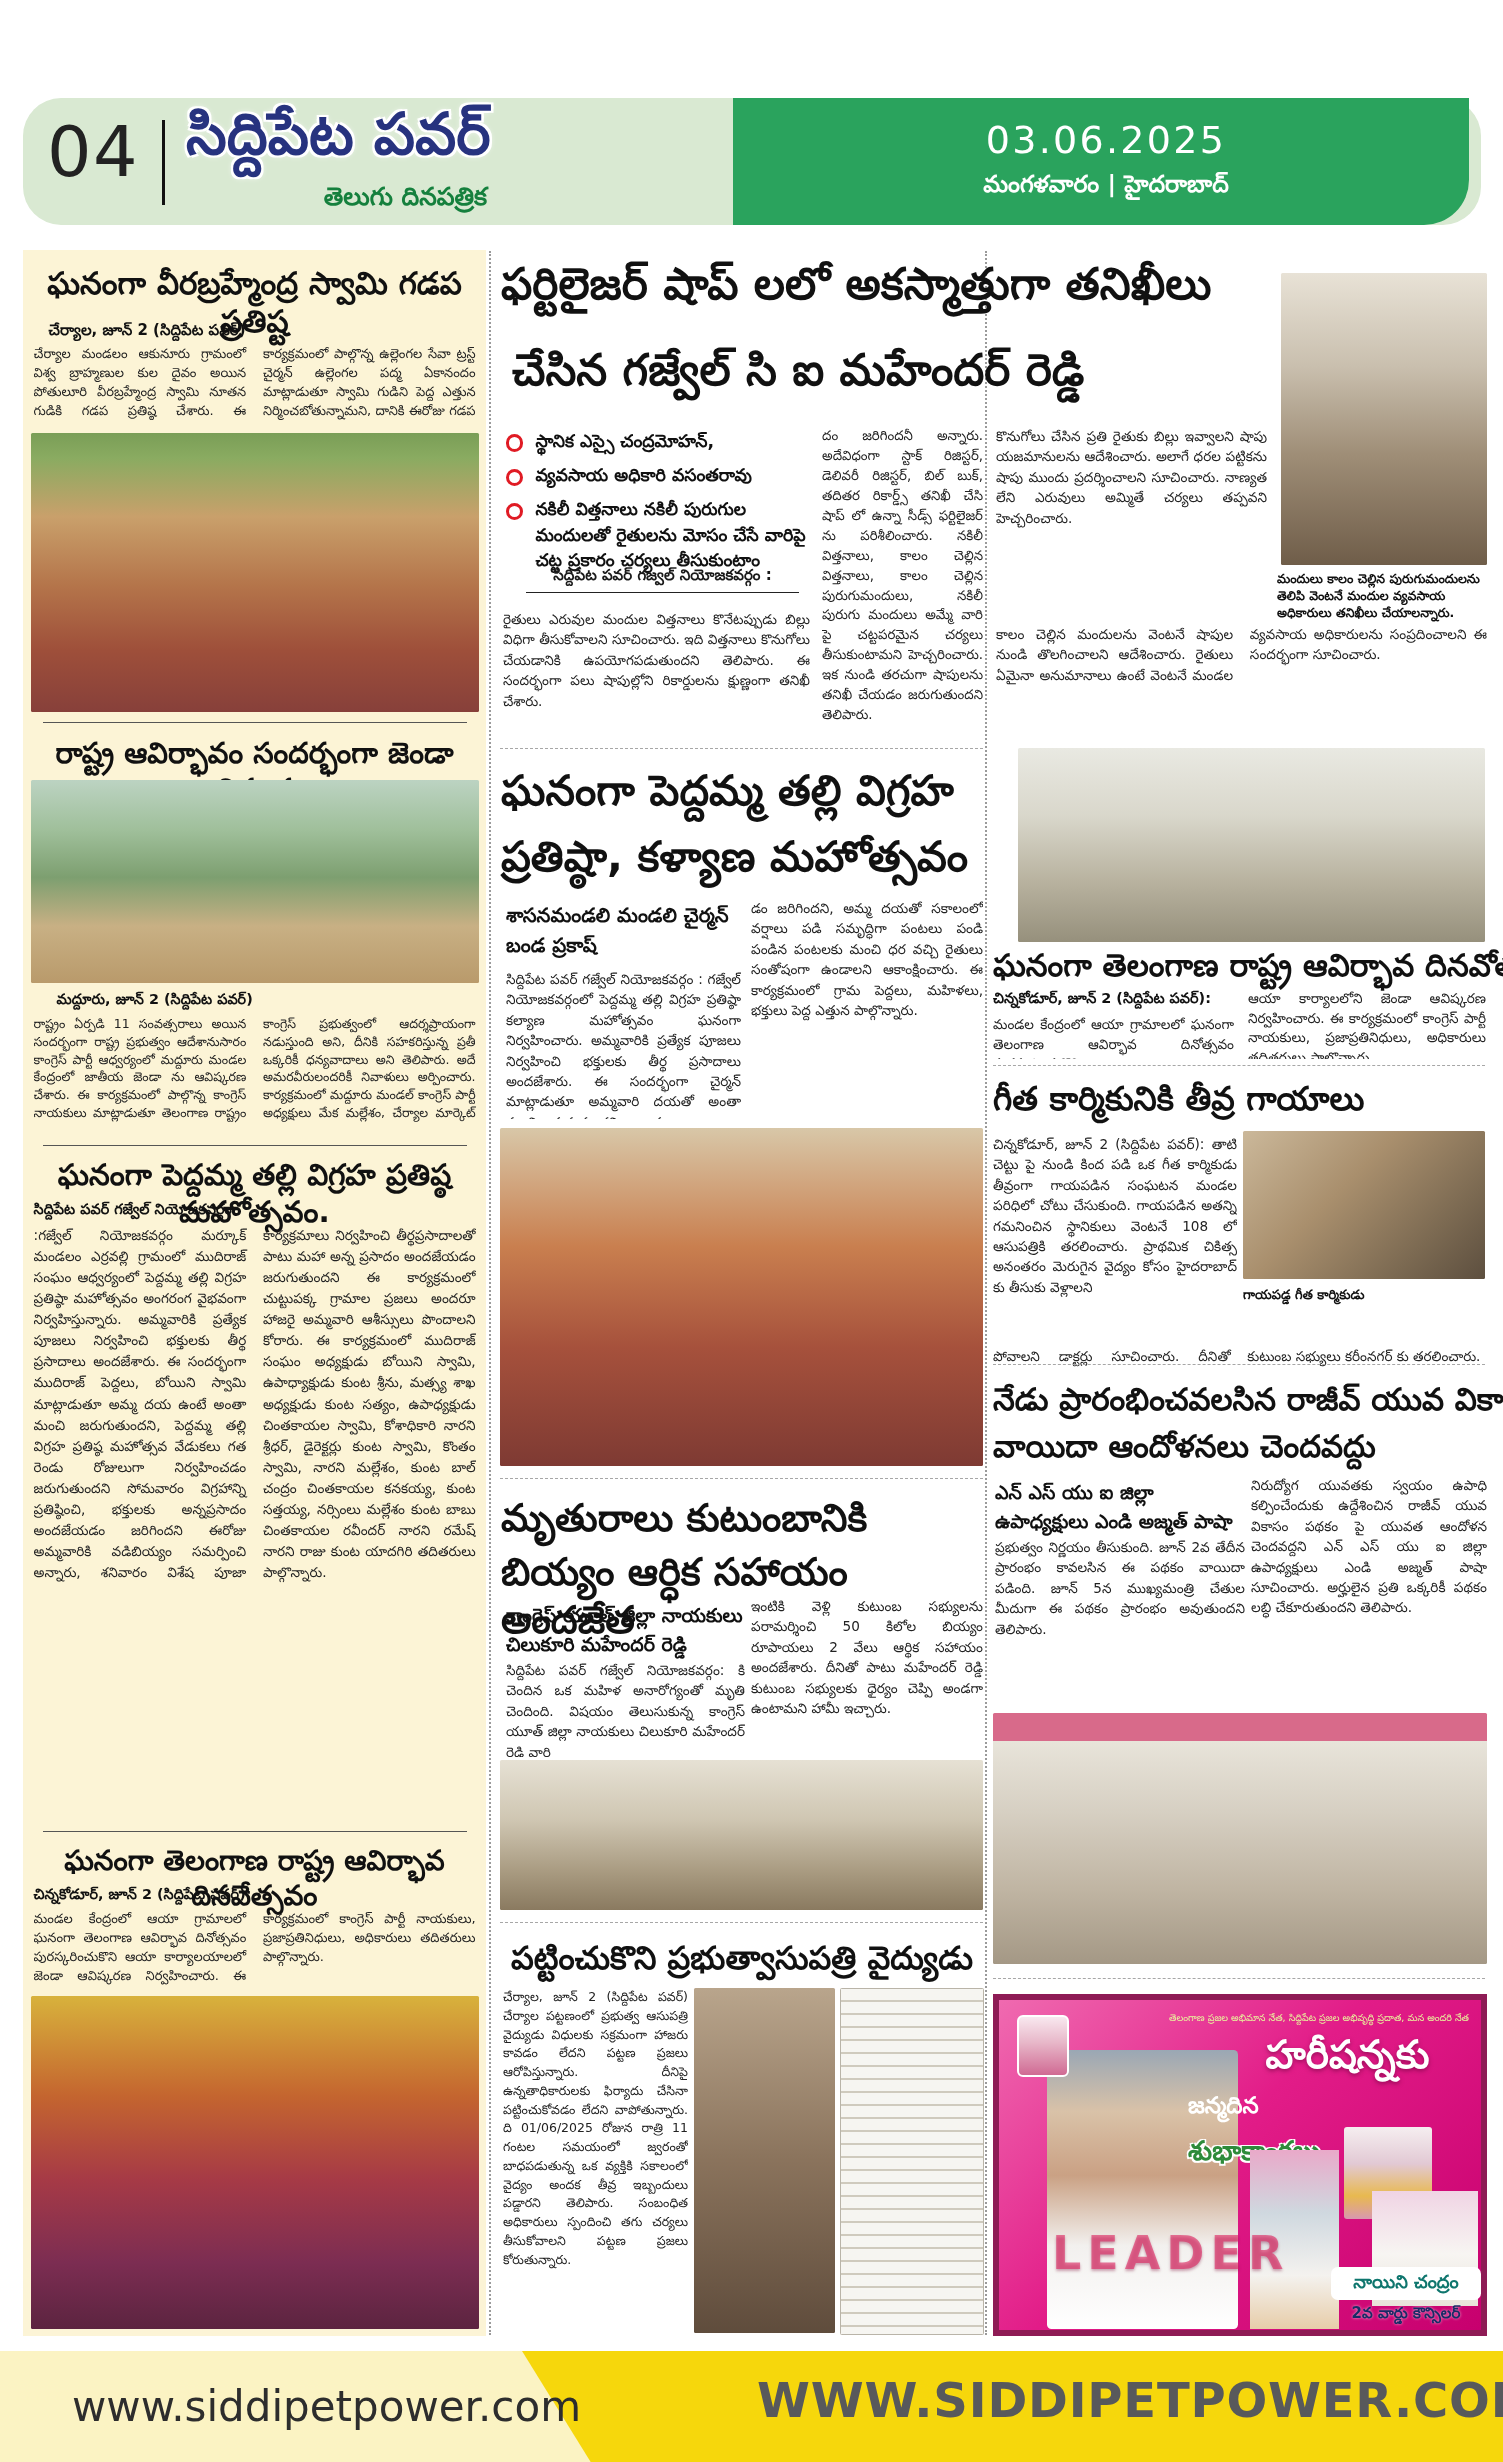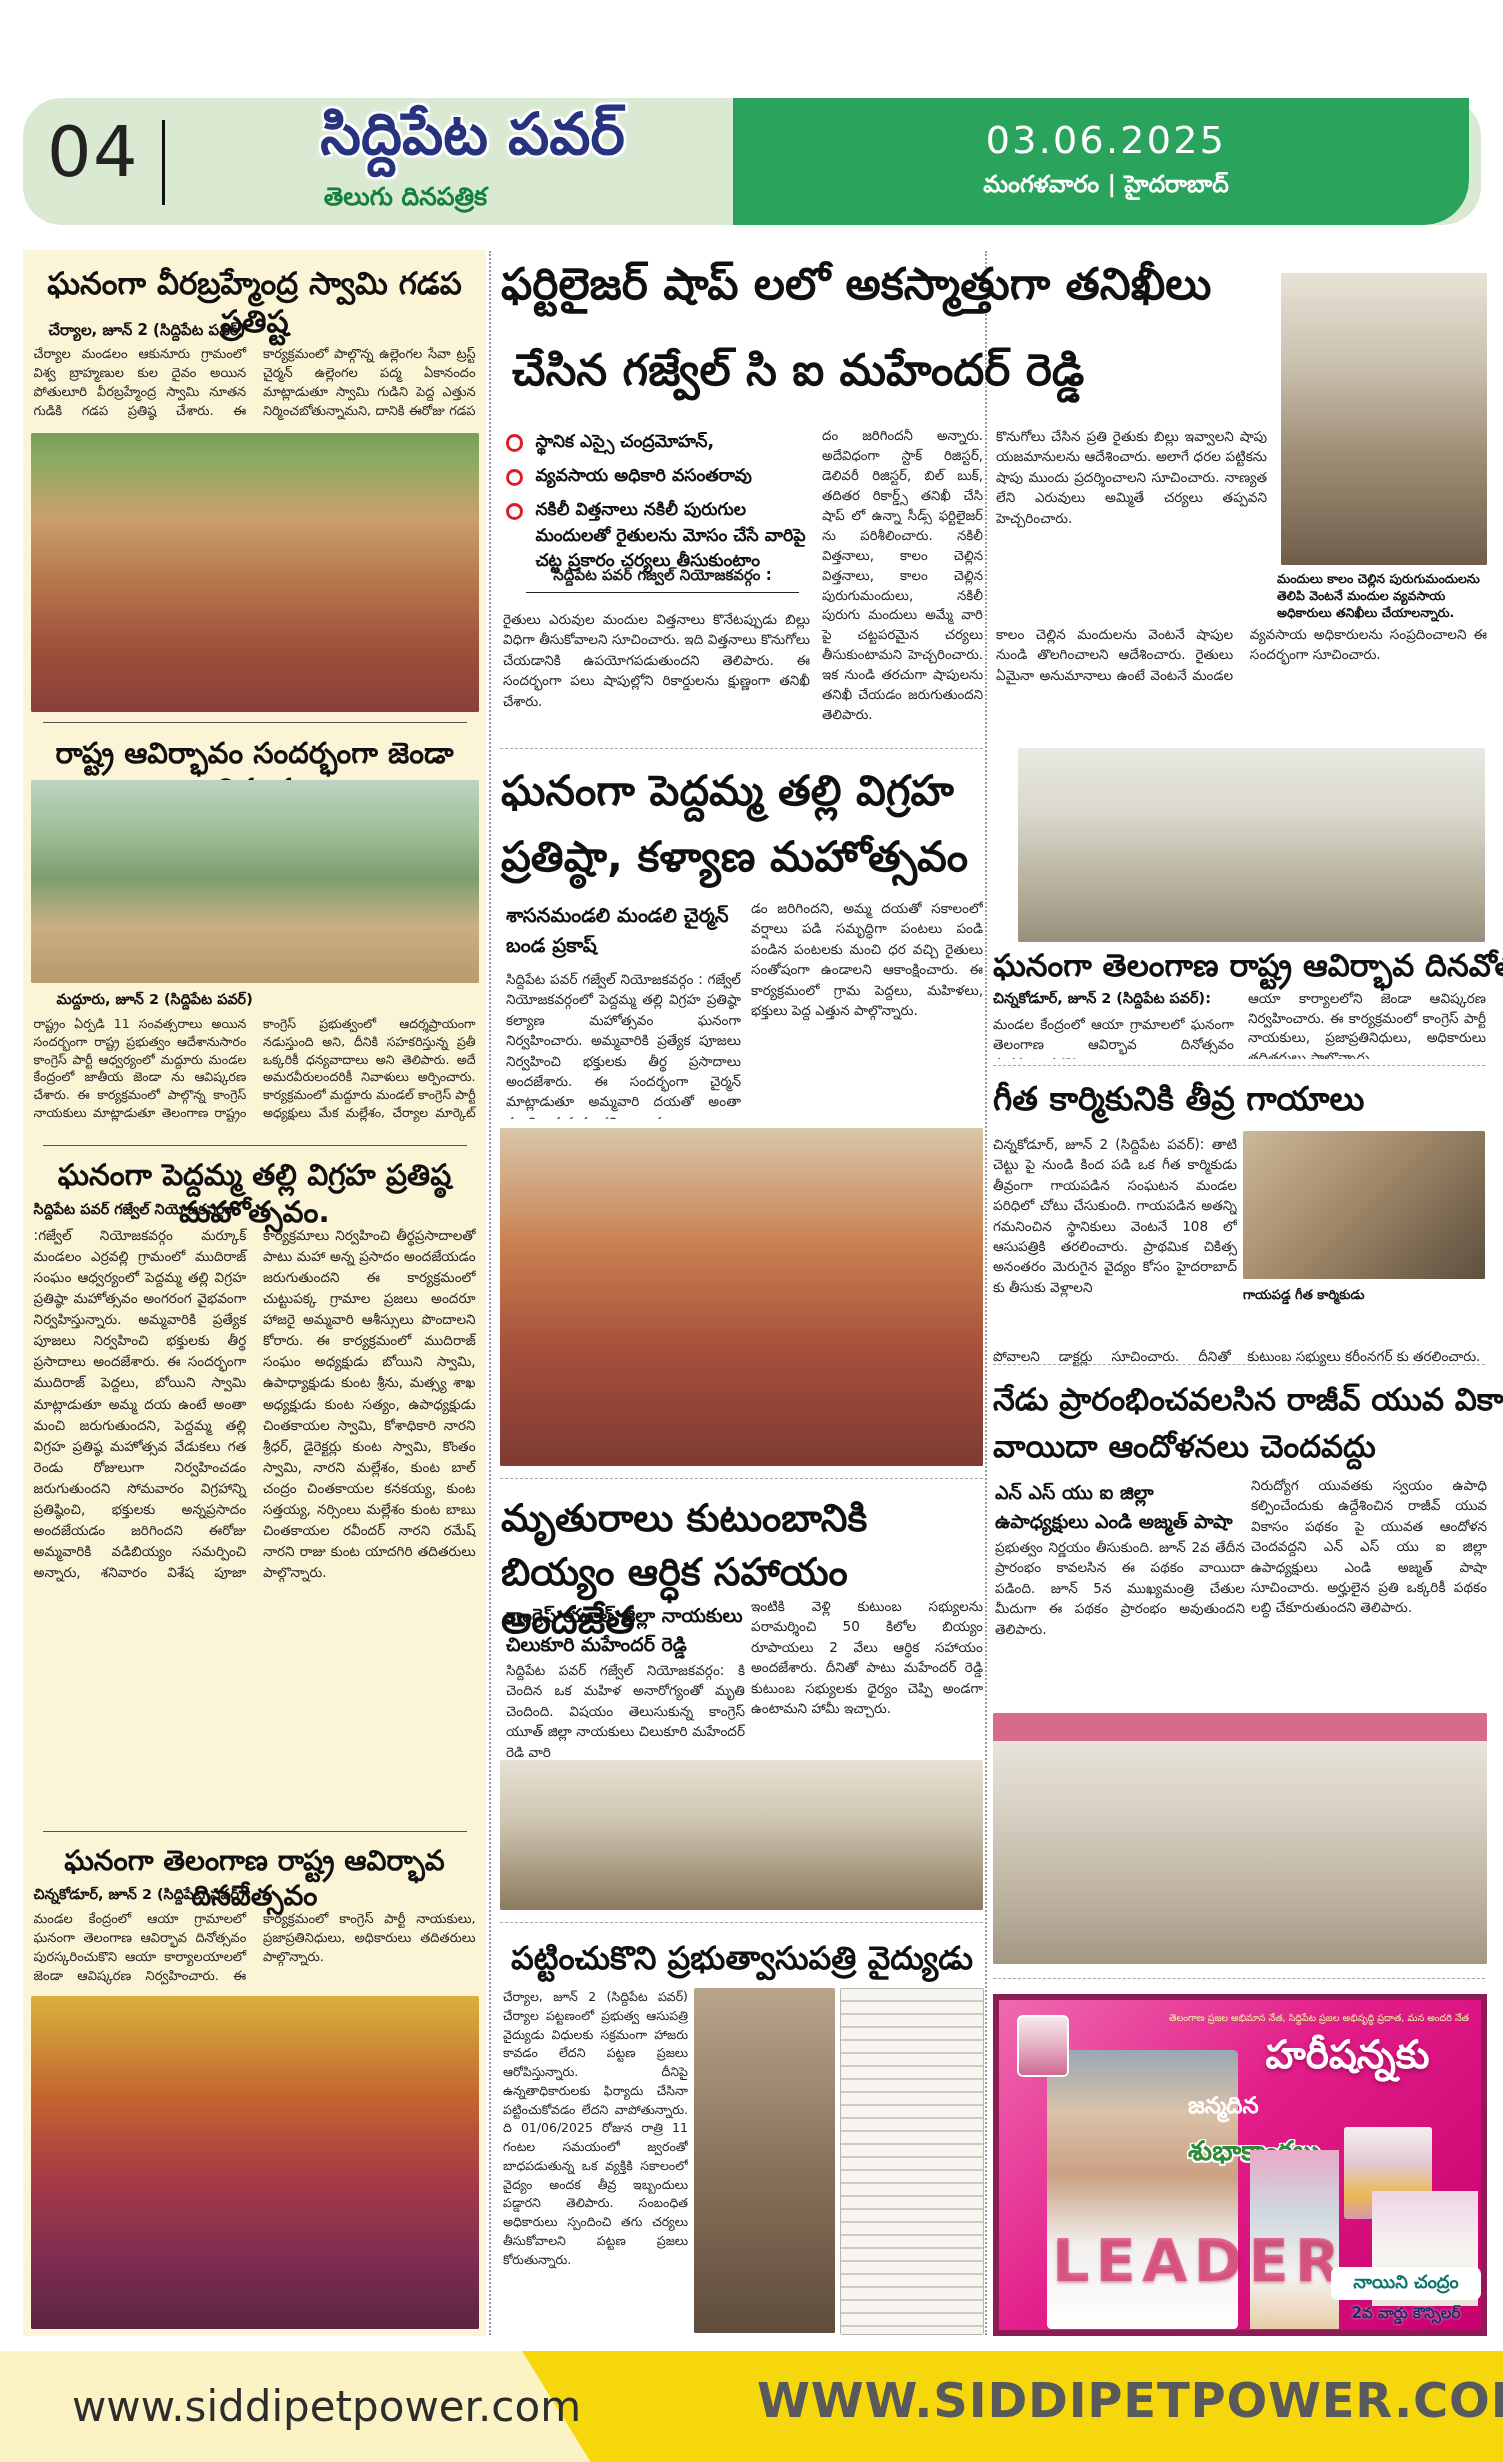--- a/index.html
+++ b/index.html
@@ -4,21 +4,21 @@
 <style>
   html,body{margin:0;padding:0;background:#ffffff;}
   .page{position:relative;width:1503px;height:2462px;background:#ffffff;overflow:hidden;
         font-family:"DejaVu Sans","Liberation Sans",sans-serif;color:#1a1a1a;}
   .abs{position:absolute;}
   
   .hdr-light{left:23px;top:98px;width:1458px;height:127px;background:#d9e9d2;border-radius:38px;}
   .hdr-green{left:733px;top:98px;width:736px;height:127px;background:#2aa35d;border-radius:0 0 45px 0;}
   .pagenum{left:47px;top:111px;font-size:70px;color:#222;letter-spacing:1.5px;}
   .vbar{left:162px;top:120px;width:3px;height:85px;background:#111;}
-  .masthead{left:186px;top:100px;width:439px;text-align:right;font-size:58px;font-weight:900;color:#27337f;
+  .masthead{left:186px;top:100px;width:439px;text-align:left;font-size:58px;font-weight:900;color:#27337f;
     text-shadow:-2.3px -2.3px 0 #fff,2.3px -2.3px 0 #fff,-2.3px 2.3px 0 #fff,2.3px 2.3px 0 #fff,0 0 7.6px #fff;}
   .tagline{left:186px;top:182px;width:439px;text-align:center;font-size:25px;font-weight:700;color:#15803d;}
   .hdate{left:803px;top:118px;width:606px;text-align:center;font-size:38px;color:#fff;letter-spacing:2.3px;}
   .hday{left:803px;top:170px;width:606px;text-align:center;font-size:23.5px;color:#fff;font-weight:700;}
   
   .vline{top:251px;height:2084px;border-left:2.3px dotted #9a9a9a;width:0;}
   .hr-dash{border-top:1.5px dashed #a7a7a7;height:0;}
   .hr-solid{border-top:1.5px solid #555;height:0;}
   
   .leftcol{left:23px;top:250px;width:463px;height:2086px;background:#fcf4d6;}
@@ -61,21 +61,21 @@
   .ad-sub2{font-size:27px;color:#2e8b3a;font-weight:900;
            text-shadow:-1.5px -1.5px 0 #fff,1.5px -1.5px 0 #fff,-1.5px 1.5px 0 #fff,1.5px 1.5px 0 #fff;}
   .ad-main{left:48px;top:50px;width:191px;height:279px;border-radius:4.5px;
            background:linear-gradient(180deg,#9aa7b4 0%,#d9c2a8 22%,#caa184 45%,#f2f0ee 70%,#ffffff 100%);}
   .ad-speak{left:251px;top:150px;width:89px;height:179px;
             background:linear-gradient(180deg,#e9a9c9 0%,#cfd8df 35%,#f4f2ef 70%,#e7cda9 100%);}
   .ad-couple{left:345px;top:127px;width:88px;height:92px;border-radius:3px;
              background:linear-gradient(180deg,#f5eef0 0%,#e2c9d4 40%,#e8b94f 75%,#d898b0 100%);}
   .ad-counc{left:373px;top:191px;width:106px;height:115px;
             background:linear-gradient(180deg,#f0d4e4 0%,#f7f5f2 55%,#e9e3da 100%);}
-  .ad-leader{left:53px;top:226px;font-size:59px;font-weight:900;letter-spacing:6px;color:rgba(222,35,95,.6);
+  .ad-leader{left:53px;top:226px;font-size:46px;font-weight:900;letter-spacing:6px;color:rgba(222,35,95,.6);
              text-shadow:0 1.5px 3px rgba(120,0,50,.35);}
   .ad-namebox{left:332px;top:267px;width:150px;height:33px;background:#fff;border-radius:6.8px;
               display:flex;align-items:center;justify-content:center;font-size:18px;font-weight:800;color:#0f766e;}
   .ad-desig{left:332px;top:304px;width:150px;text-align:center;font-size:15px;font-weight:800;color:#182b66;
             text-shadow:0 0 3px rgba(255,255,255,.7);}
   
   .foot-bar{left:0;top:2351px;width:1503px;height:111px;background:#fbf3c3;}
   .foot-bright{left:522px;top:2351px;width:981px;height:111px;background:#f6d70c;
                clip-path:polygon(0 0,100% 0,100% 100%,7% 100%);}
   .foot-left{left:72px;top:2382px;font-size:42px;color:#2d2d2d;}

